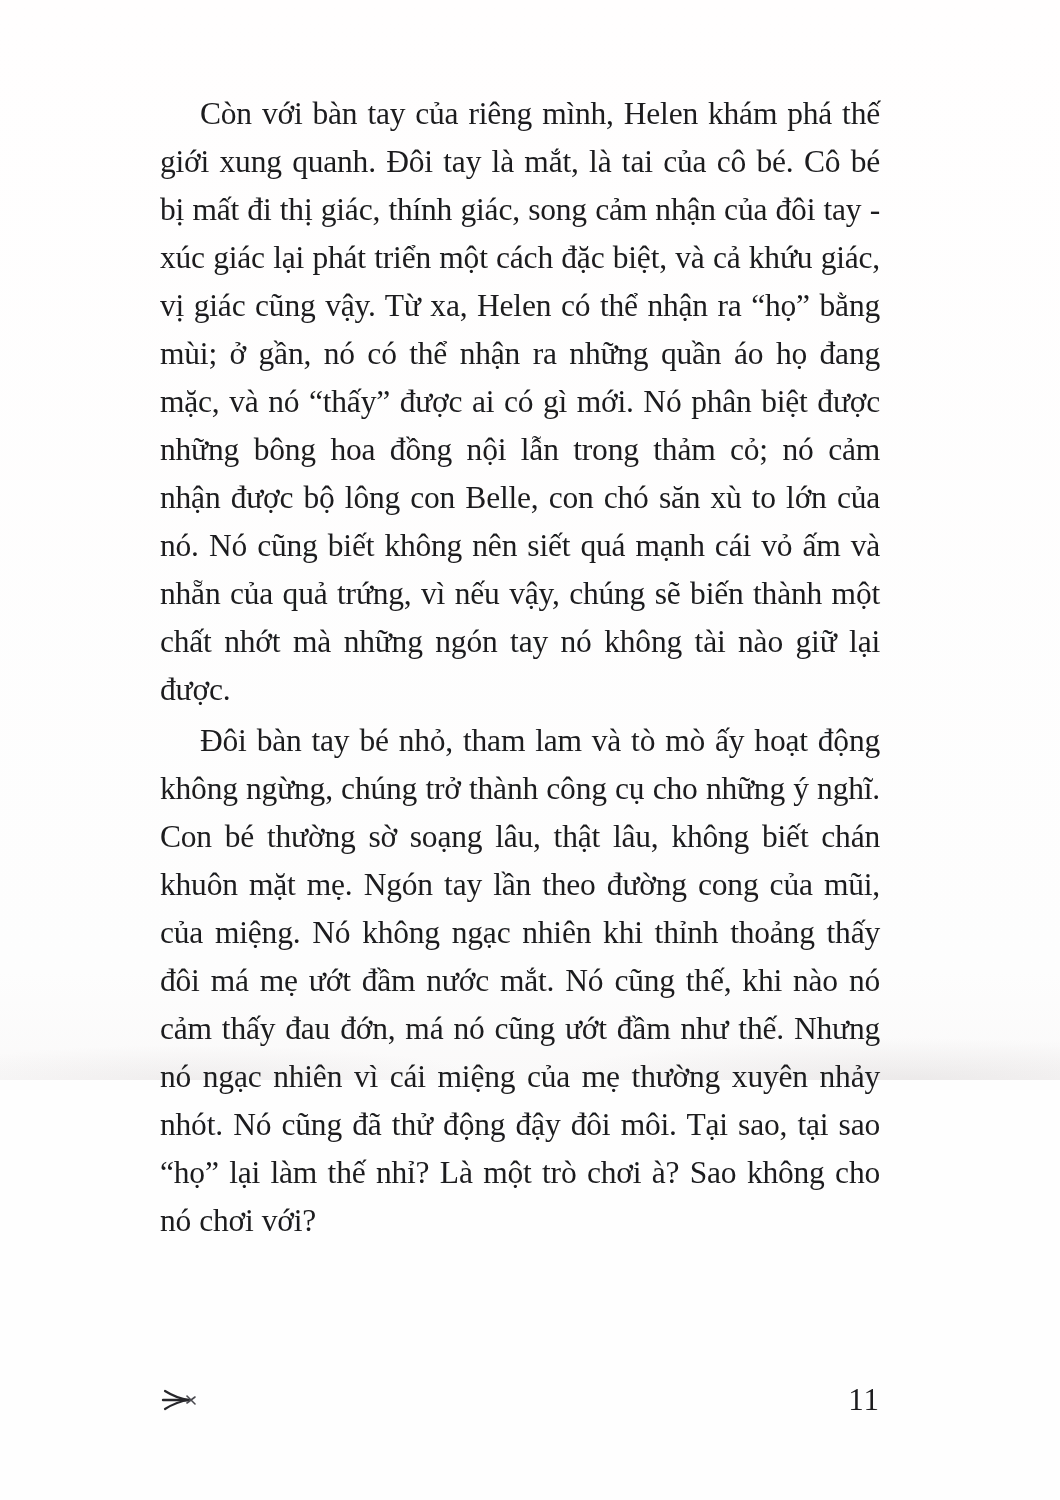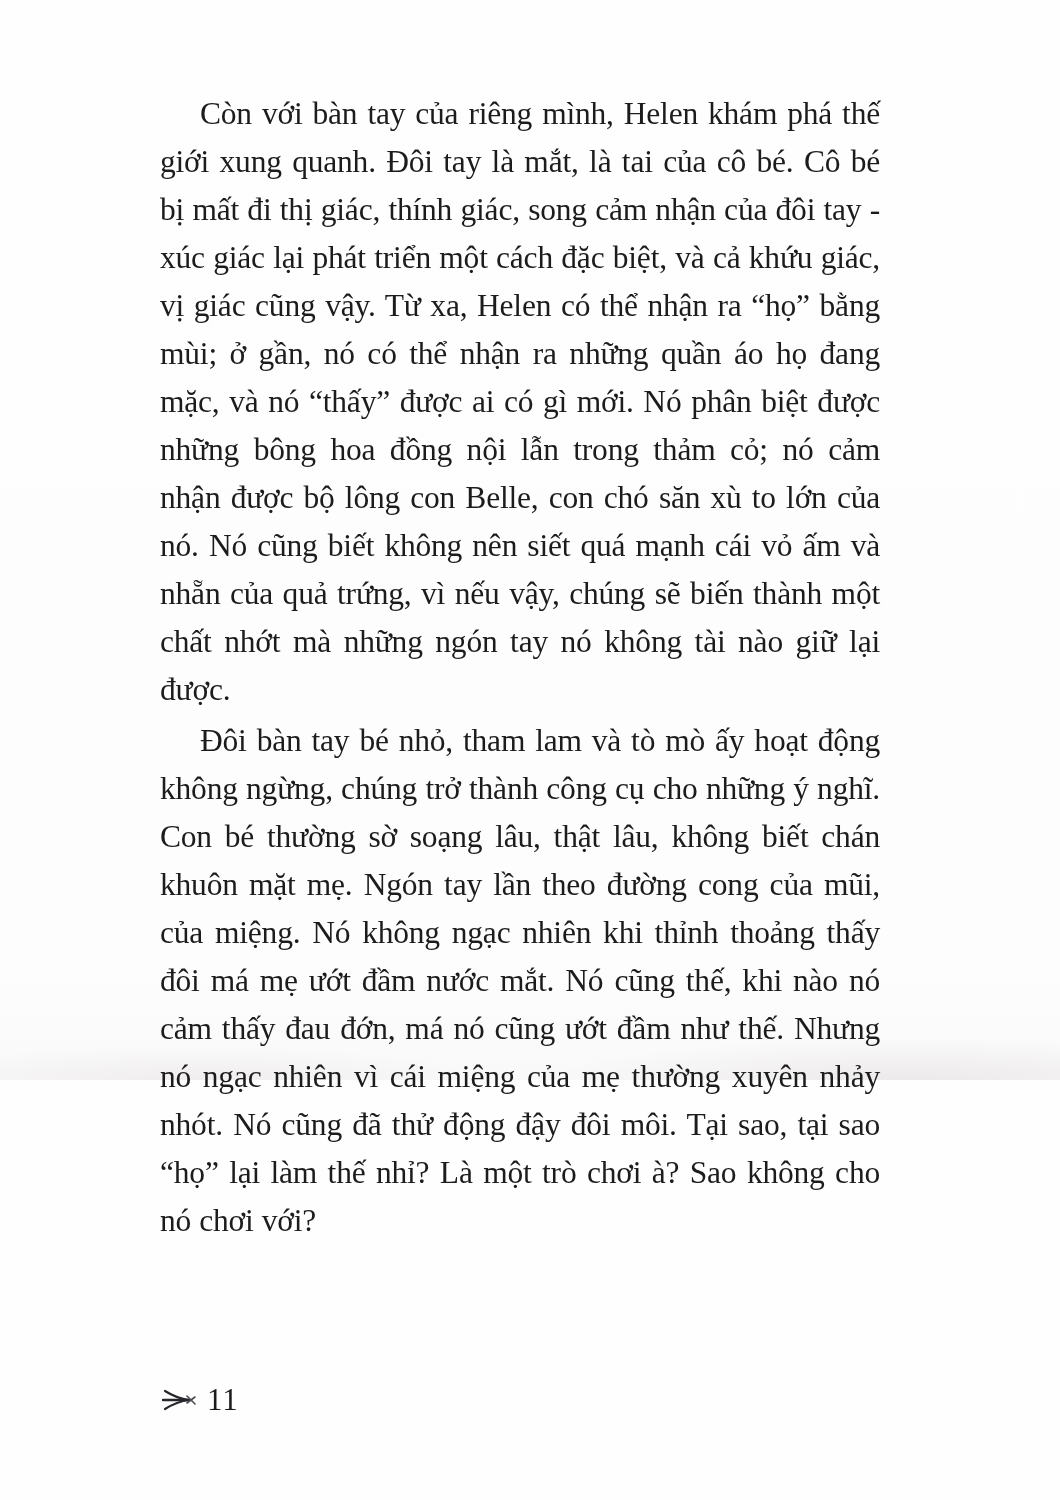--- a/index.html
+++ b/index.html
@@ -37,21 +37,21 @@
     text-indent: 40px;
     letter-spacing: -0.2px;
     word-spacing: 0.5px;
   }
   .page-footer {
     position: absolute;
     left: 160px;
     top: 1382px;
     width: 720px;
     display: flex;
-    justify-content: flex-start;
+    justify-content: space-between;
     align-items: center;
     gap: 7px;
   }
   .fleuron {
     display: inline-flex;
     align-items: center;
     line-height: 0;
   }
   .pagenum {
     font-size: 31px;

